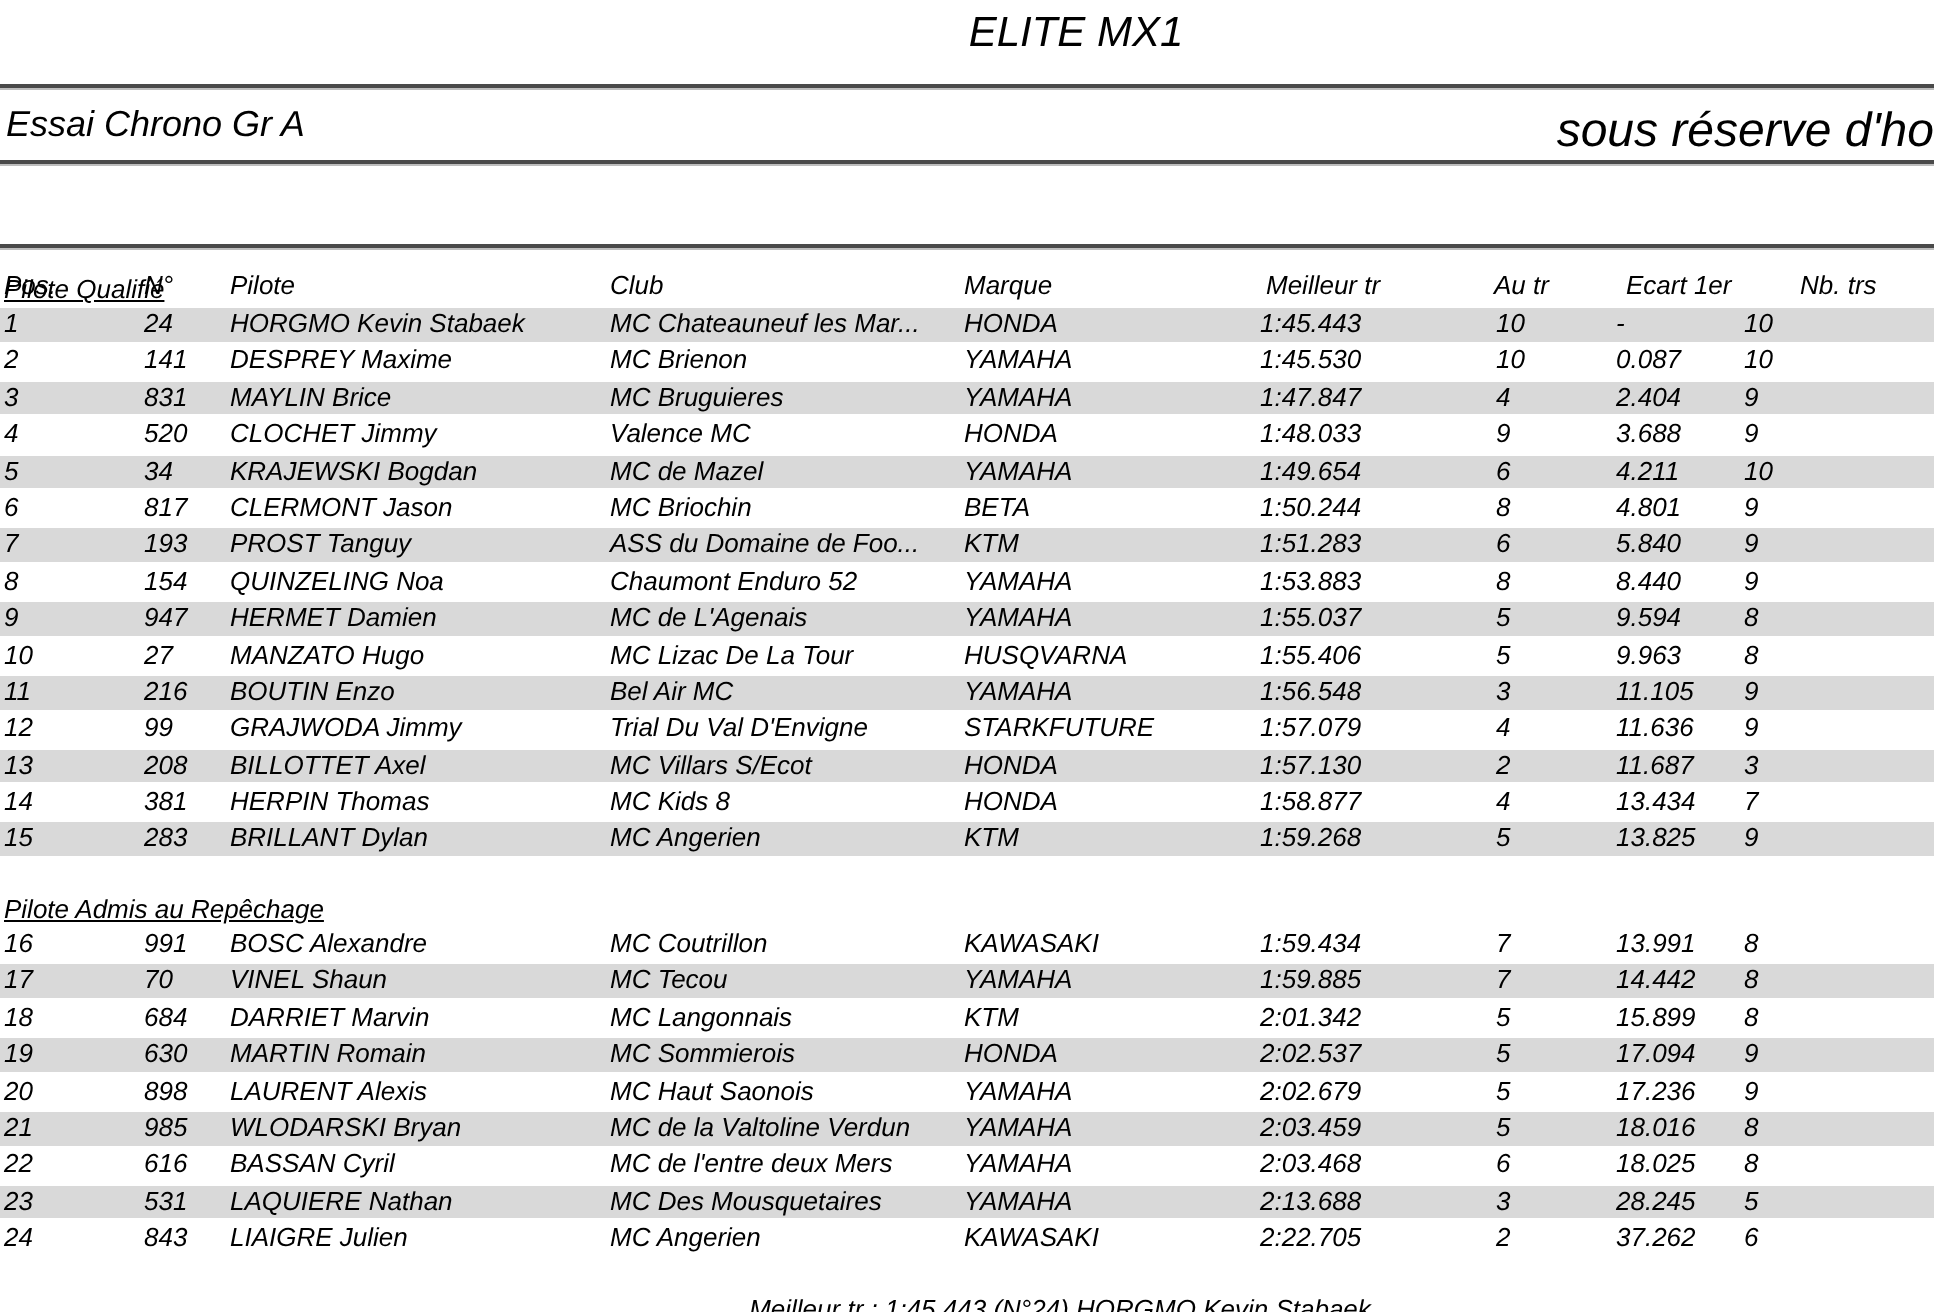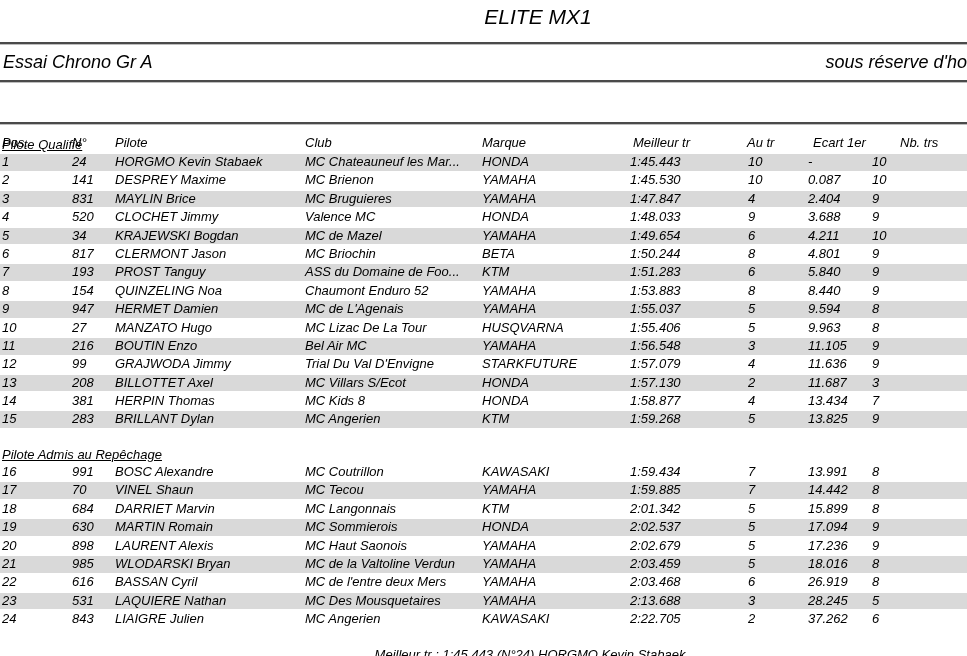--- a/index.html
+++ b/index.html
@@ -23,21 +23,21 @@
   .rule-1 { top:42px; }
   .rule-2 { top:80px; }
   .rule-3 { top:122px; }
 
   .sub-left {
     position:absolute; top:52px; left:3px;
     font-size:18px; white-space:nowrap;
   }
   .sub-right {
     position:absolute; top:52px; right:0px;
-    font-size:18px; white-space:nowrap;
+    font-size:24px; white-space:nowrap;
   }
 
   .colheaders { position:absolute; top:103px; left:0; right:0; height:18px; font-size:13px;margin-top:32px; }
   .hdr { position:absolute; top:0; white-space:nowrap; }
   .h0{left:2px}.h1{left:72px}.h2{left:115px}.h3{left:305px}.h4{left:482px}
   .h5{left:633px}.h6{left:747px}.h7{left:813px}.h8{left:900px}
 
   #sections { position:absolute; top:136px; left:0; right:0; }
   .section + .section { margin-top:18px; }
   .section-label {
@@ -324,21 +324,21 @@
           <span class="cell c8">8</span>
         </div>
         <div class="row">
           <span class="cell c0">22</span>
           <span class="cell c1">616</span>
           <span class="cell c2">BASSAN Cyril</span>
           <span class="cell c3">MC de l'entre deux Mers</span>
           <span class="cell c4">YAMAHA</span>
           <span class="cell c5">2:03.468</span>
           <span class="cell c6">6</span>
-          <span class="cell c7">26.919</span>
+          <span class="cell c7">18.025</span>
           <span class="cell c8">8</span>
         </div>
         <div class="row shaded">
           <span class="cell c0">23</span>
           <span class="cell c1">531</span>
           <span class="cell c2">LAQUIERE Nathan</span>
           <span class="cell c3">MC Des Mousquetaires</span>
           <span class="cell c4">YAMAHA</span>
           <span class="cell c5">2:13.688</span>
           <span class="cell c6">3</span>

